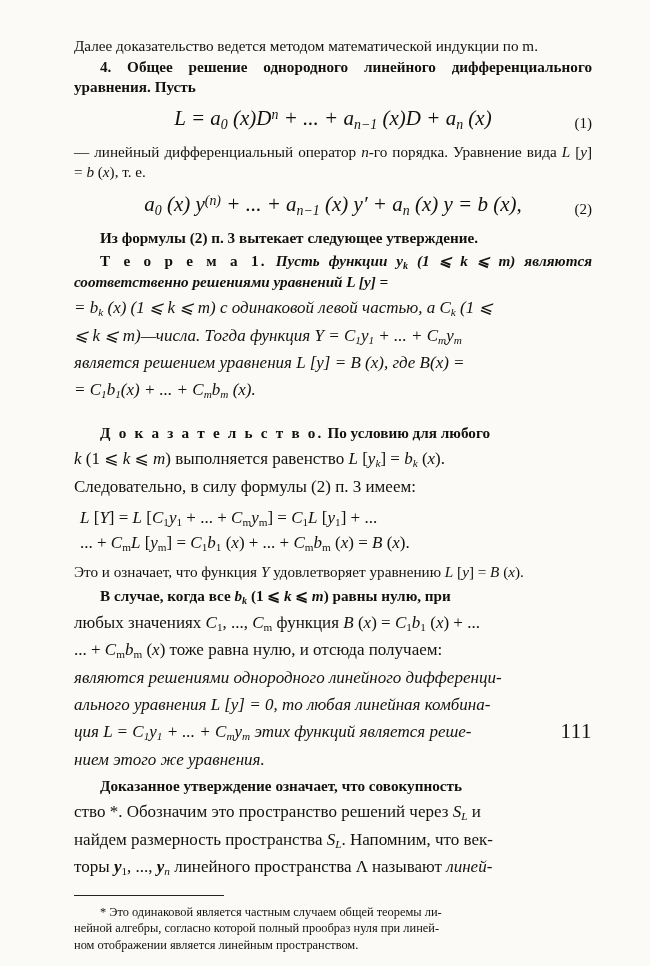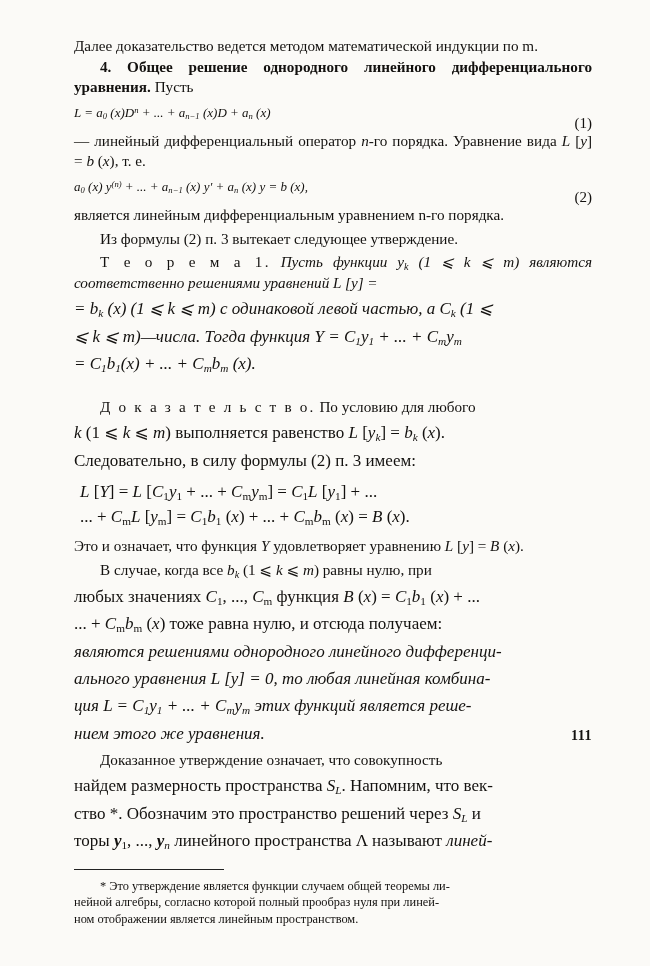--- a/index.html
+++ b/index.html
@@ -25,30 +25,32 @@
     font-size: 15.2px;
     line-height: 1.30;
     text-align: justify;
     text-justify: inter-word;
   }
   p {
     margin: 0;
   }
   .indent {
     text-indent: 26px;
+    font-weight: bold;
   }
   .tight {
     margin-top: 1px;
   }
   .para-gap {
     margin-top: 6px;
   }
   .eqline {
+    text-align: center;
     margin: 9px 0 8px 0;
-    font-size: 13px;
+    font-size: 21px;
     font-style: italic;
     font-family: "Liberation Serif", "DejaVu Serif", serif;
   }
   .eq-wrap {
     position: relative;
   }
   .eq-num {
     position: absolute;
     right: 0;
     font-style: normal;
@@ -86,22 +88,22 @@
     line-height: 1.32;
     text-align: justify;
   }
   .footnote .fn-first {
     text-indent: 26px;
   }
   .pagenum {
     position: absolute;
     right: 58px;
     bottom: 34px;
-    font-size: 14px;
-    font-weight: bold;
+    font-size: 21px;
+    font-weight: normal;
     letter-spacing: 0.5px;
   }
   .mathline {
     font-size: 17px;
     margin: 5px 0;
   }
   .centerish {
     padding-left: 6px;
   }
 </style>
@@ -131,38 +133,38 @@
       — линейный дифференциальный оператор <span class="it">n</span>-го порядка. Уравнение вида <span class="it">L</span> [<span class="it">у</span>] = <span class="it">b</span> (<span class="it">x</span>), т. е.
     </p>
 
     <div class="eq-wrap">
       <div class="eqline">
         <span class="it">a</span><sub>0</sub> (<span class="it">x</span>) <span class="it">y</span><sup>(n)</sup> + ... + <span class="it">a</span><sub>n−1</sub> (<span class="it">x</span>) <span class="it">y</span>′ + <span class="it">a</span><sub>n</sub>  (<span class="it">x</span>) <span class="it">y</span> = <span class="it">b</span> (<span class="it">x</span>),
       </div>
       <span class="eq-num" style="top:9px">(2)</span>
     </div>
 
-    <p>
-      <span>является линейным  дифференциальным  уравнением  n-го порядка.</span>
-    </p>
 
     <p class="indent" style="margin-top:4px">
       <span>Из формулы (2) п. 3 вытекает следующее утверждение.</span>
     </p>
 
     <div style="margin-top:4px">
       <p class="indent">
         <span class="sp">Т е о р е м а  1.</span>
         <span class="it"> Пусть   функции   y</span><sub class="it">k</sub><span class="it"> (1 ⩽ k ⩽ m)   являются соответственно решениями  уравнений  L [y] =</span>
       </p>
       <p class="mathline">
         <span class="it">= b</span><sub class="it">k</sub><span class="it"> (x) (1 ⩽ k ⩽ m) с одинаковой левой частью,  а C</span><sub class="it">k</sub><span class="it"> (1 ⩽</span>
       </p>
       <p class="mathline">
         <span class="it">⩽ k ⩽ m)—числа.  Тогда функция Y = C</span><sub class="it">1</sub><span class="it">y</span><sub class="it">1</sub><span class="it"> + ... + C</span><sub class="it">m</sub><span class="it">y</span><sub class="it">m</sub>
+      </p>
+      <p class="mathline">
+        <span class="it">является решением уравнения L [y] = B (x),   где B(x) =</span>
       </p>
       <p class="mathline">
         <span class="it">= C</span><sub class="it">1</sub><span class="it">b</span><sub class="it">1</sub><span class="it">(x) + ... + C</span><sub class="it">m</sub><span class="it">b</span><sub class="it">m</sub><span class="it"> (x).</span>
       </p>
     </div>
 
     <div style="margin-top:21px">
       <p class="indent">
         <span class="sp">Д о к а з а т е л ь с т в о.</span>
         <span>  По  условию  для  любого</span>
@@ -213,35 +215,35 @@
       <p class="mathline it">
         нием этого же уравнения.
       </p>
     </div>
 
     <div style="margin-top:1px">
       <p class="indent">
         Доказанное утверждение означает,  что  совокупность
       </p>
       <p class="mathline">
+        ство *. Обозначим это пространство решений через <span class="it">S</span><sub class="it">L</sub> и
+      </p>
+      <p class="mathline">
         найдем размерность пространства <span class="it">S</span><sub class="it">L</sub>. Напомним, что век-
       </p>
       <p class="mathline">
-        ство *. Обозначим это пространство решений через <span class="it">S</span><sub class="it">L</sub> и
-      </p>
-      <p class="mathline">
         торы <span class="bi">y</span><sub>1</sub>, ..., <span class="bi">y</span><sub class="it">n</sub> линейного пространства Λ называют <span class="it">линей-</span>
       </p>
     </div>
 
   </div>
 
   <div class="rule"></div>
 
   <div class="footnote">
-    <p class="fn-first">* Это утверждение является функции случаем  общей теоремы ли-</p>
+    <p class="fn-first">* Это одинаковой является частным случаем  общей теоремы ли-</p>
     <p>нейной алгебры, согласно которой полный прообраз нуля  при линей-</p>
     <p>ном отображении является линейным пространством.</p>
   </div>
 
   <div class="pagenum">111</div>
 
 </div>
 
 </body></html>

